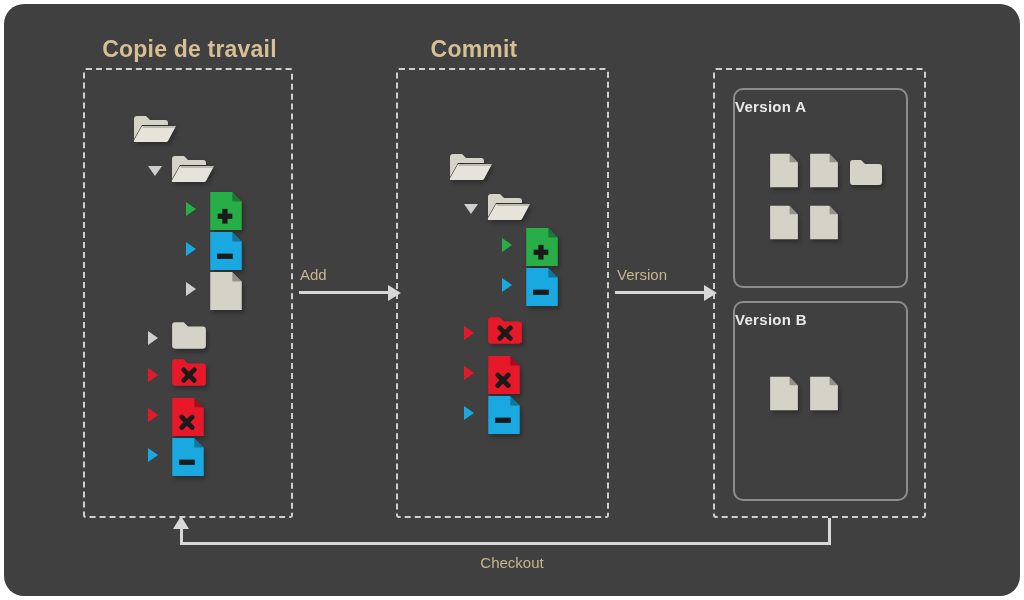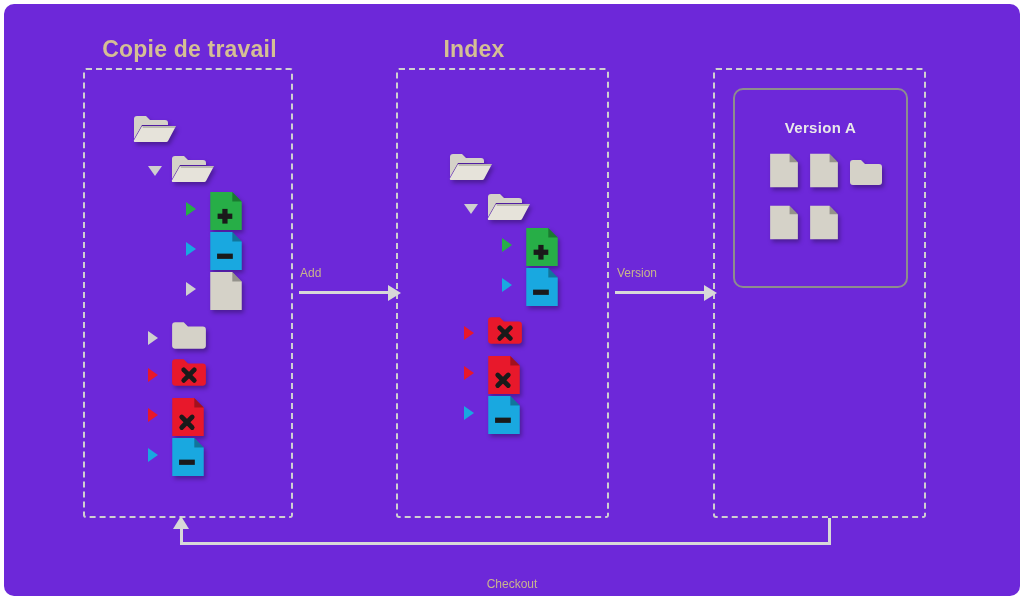--- a/index.html
+++ b/index.html
@@ -12,22 +12,22 @@
     height: 600px;
     overflow: hidden;
     font-family: "Liberation Sans", sans-serif;
   }
   #canvas {
     position: absolute;
     left: 4px;
     top: 4px;
     width: 1016px;
     height: 592px;
-    background: #6d28d9;
-    border-radius: 10px;
+    background: #404040;
+    border-radius: 20px;
   }
 
   
   .col-title {
     position: absolute;
     color: #d5bf94;
     font-size: 23px;
     font-weight: bold;
     text-align: center;
     letter-spacing: 0.2px;
@@ -45,26 +45,24 @@
   
   .version-panel {
     position: absolute;
     border: 2px solid #8d8d8d;
     border-radius: 10px;
     box-sizing: border-box;
   }
   .version-title {
     position: absolute;
     width: 100%;
-    text-align: center;
     color: #e9e9e9;
     font-size: 15px;
     font-weight: bold;
     letter-spacing: 0.3px;
-    margin-top: 21px;
   }
 
   
   .icon {
     position: absolute;
     filter: drop-shadow(2px 3px 2px rgba(0,0,0,0.30));
   }
 
   
   .tri {
@@ -84,21 +82,21 @@
   }
   .tri.green  { border-left-color: #27ae47; }
   .tri.blue   { border-left-color: #19a8e0; }
   .tri.red    { border-left-color: #e8182b; }
   .tri.gray   { border-left-color: #cfcfcf; }
 
   
   .arrow-label {
     position: absolute;
     color: #c9b58c;
-    font-size: 12px;
+    font-size: 15px;
     white-space: nowrap;
   }
   .arrow-line {
     position: absolute;
     height: 3px;
     background: #d8d8d8;
   }
   .arrow-head {
     position: absolute;
     width: 0;
@@ -119,21 +117,21 @@
     position: absolute;
     background: #d8d8d8;
   }
 </style>
 </head>
 <body>
 
 <div id="canvas">
 
   <div class="col-title" style="left:48px; top:32px; width:275px;">Copie de travail</div>
-  <div class="col-title" style="left:370px; top:32px; width:200px;">Index</div>
+  <div class="col-title" style="left:370px; top:32px; width:200px;">Commit</div>
 
   <div class="dashed-box" style="left:79px; top:64px; width:210px; height:450px;"></div>
   <div class="dashed-box" style="left:392px; top:64px; width:213px; height:450px;"></div>
   <div class="dashed-box" style="left:709px; top:64px; width:213px; height:450px;"></div>
 
   <div id="wc-items">
       <div class="icon" style="left: 128px; top: 108px;"><svg width="46" height="33" viewBox="0 0 46 33">
           <path d="M2 7 a3 3 0 0 1 3 -3 H14 L18 8 H33 a3 3 0 0 1 3 3 V13 H10 L2 27 Z" fill="#d5d2c8"></path>
           <path d="M10 14 H44 L36 29 a2 2 0 0 1 -2 1 H3 a1.2 1.2 0 0 1 -1 -1.8 Z" fill="#e6e3da"></path>
           <path d="M10 14 H44 L43 16 H11 Z" fill="rgba(0,0,0,0.18)"></path>
@@ -258,28 +256,41 @@
             <path d="M2 2 H23 L32 11 V38 H2 Z" fill="#d5d2c8"></path>
             <path d="M23 2 L32 11 H23 Z" fill="rgba(0,0,0,0.30)"></path>
           </svg></div>
         <div class="icon" style="left: 73px; top: 114px;"><svg width="32" height="37" viewBox="0 0 34 40">
             <path d="M2 2 H23 L32 11 V38 H2 Z" fill="#d5d2c8"></path>
             <path d="M23 2 L32 11 H23 Z" fill="rgba(0,0,0,0.30)"></path>
           </svg></div>
       </div>
   </div>
 
+  <div class="version-panel" style="left:729px; top:297px; width:175px; height:200px;">
+    <div class="version-title" style="top:8px;">Version B</div>
+    <div id="vb-items">
+        <div class="icon" style="left: 33px; top: 72px;"><svg width="32" height="37" viewBox="0 0 34 40">
+            <path d="M2 2 H23 L32 11 V38 H2 Z" fill="#d5d2c8"></path>
+            <path d="M23 2 L32 11 H23 Z" fill="rgba(0,0,0,0.30)"></path>
+          </svg></div>
+        <div class="icon" style="left: 73px; top: 72px;"><svg width="32" height="37" viewBox="0 0 34 40">
+            <path d="M2 2 H23 L32 11 V38 H2 Z" fill="#d5d2c8"></path>
+            <path d="M23 2 L32 11 H23 Z" fill="rgba(0,0,0,0.30)"></path>
+          </svg></div>
+      </div>
+  </div>
 
   <div class="arrow-label" style="left:296px; top:262px;">Add</div>
   <div class="arrow-line" style="left:295px; top:287px; width:90px;"></div>
   <div class="arrow-head" style="left:384px; top:281px;"></div>
 
   <div class="arrow-label" style="left:613px; top:262px;">Version</div>
   <div class="arrow-line" style="left:611px; top:287px; width:90px;"></div>
   <div class="arrow-head" style="left:700px; top:281px;"></div>
 
   <div class="ck-seg" style="left:824px; top:514px; width:3px; height:27px;"></div>
   <div class="ck-seg" style="left:176px; top:538px; width:651px; height:3px;"></div>
   <div class="ck-seg" style="left:176px; top:524px; width:3px; height:17px;"></div>
   <div class="arrow-head-up" style="left:169px; top:512px;"></div>
-  <div class="arrow-label" style="left:0px; top:573px; width:1016px; text-align:center;">Checkout</div>
+  <div class="arrow-label" style="left:0px; top:550px; width:1016px; text-align:center;">Checkout</div>
 
 </div>
 
 </body></html>

